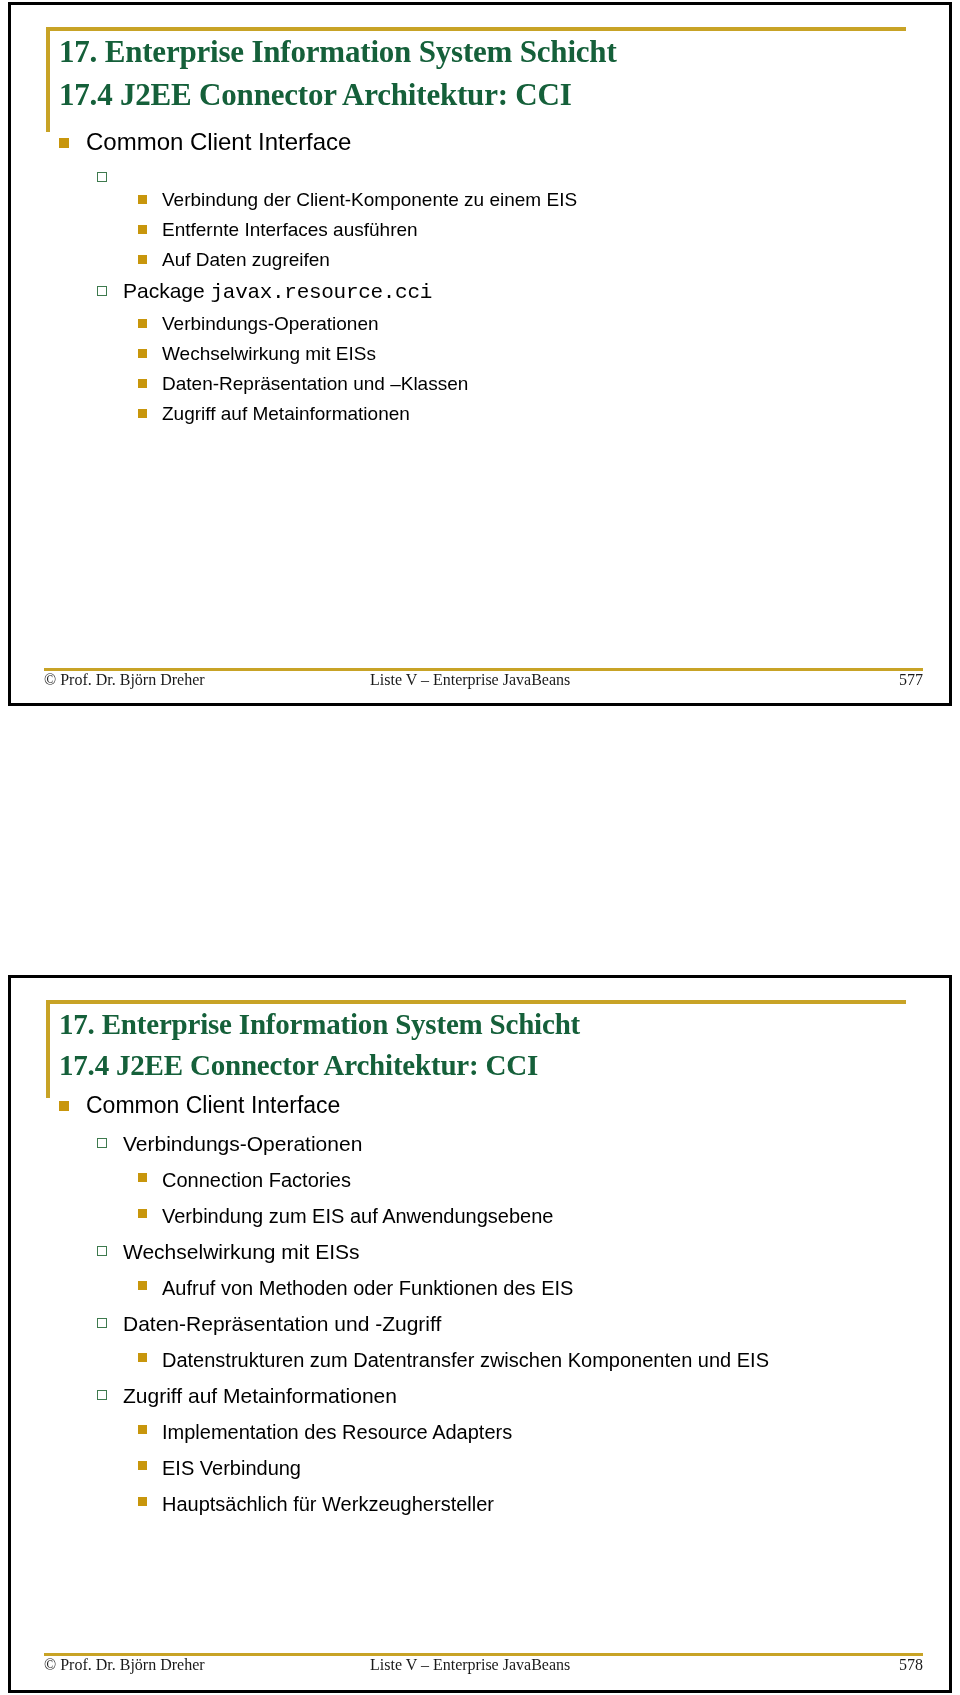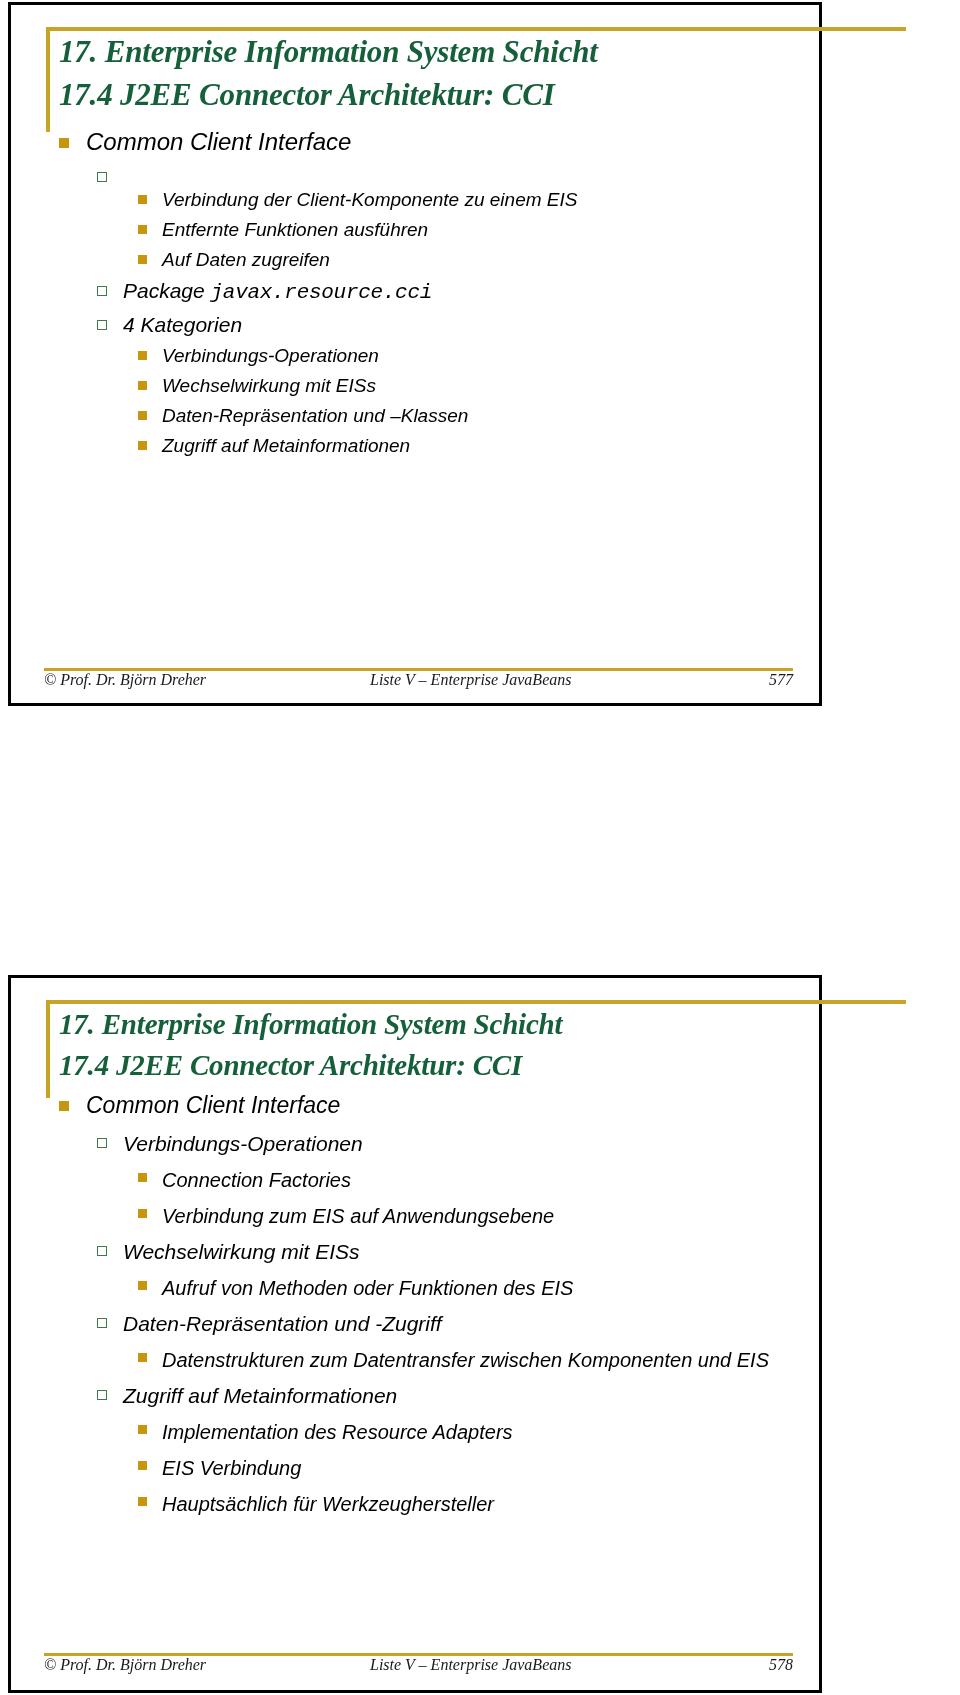--- a/index.html
+++ b/index.html
@@ -20,25 +20,24 @@
     left: 0;
     top: 0;
     width: 960px;
     height: 1695px;
   }
 
   
   .slide {
     position: absolute;
     left: 8px;
-    width: 814px;
+    width: 944px;
     background: #ffffff;
     border: 3px solid #000000;
     box-sizing: border-box;
-    font-style: italic;
   }
   .slide--one {
     top: 2px;
     height: 704px;
   }
   .slide--two {
     top: 975px;
     height: 718px;
   }
 
@@ -211,33 +210,29 @@
           </div>
           <div class="bullet-row lvl2">
             <span class="bullet-mark"></span>
           </div>
           <div class="bullet-row lvl3">
             <span class="bullet-mark"></span>
             <span class="bullet-text">Verbindung der Client-Komponente zu einem EIS</span>
           </div>
           <div class="bullet-row lvl3">
             <span class="bullet-mark"></span>
-            <span class="bullet-text">Entfernte Funktionen ausführen</span>
+            <span class="bullet-text">Entfernte Interfaces ausführen</span>
           </div>
           <div class="bullet-row lvl3">
             <span class="bullet-mark"></span>
             <span class="bullet-text">Auf Daten zugreifen</span>
           </div>
           <div class="bullet-row lvl2">
             <span class="bullet-mark"></span>
             <span class="bullet-text">Package <span class="mono">javax.resource.cci</span></span>
-          </div>
-          <div class="bullet-row lvl2">
-            <span class="bullet-mark"></span>
-            <span class="bullet-text">4 Kategorien</span>
           </div>
           <div class="bullet-row lvl3">
             <span class="bullet-mark"></span>
             <span class="bullet-text">Verbindungs-Operationen</span>
           </div>
           <div class="bullet-row lvl3">
             <span class="bullet-mark"></span>
             <span class="bullet-text">Wechselwirkung mit EISs</span>
           </div>
           <div class="bullet-row lvl3">

